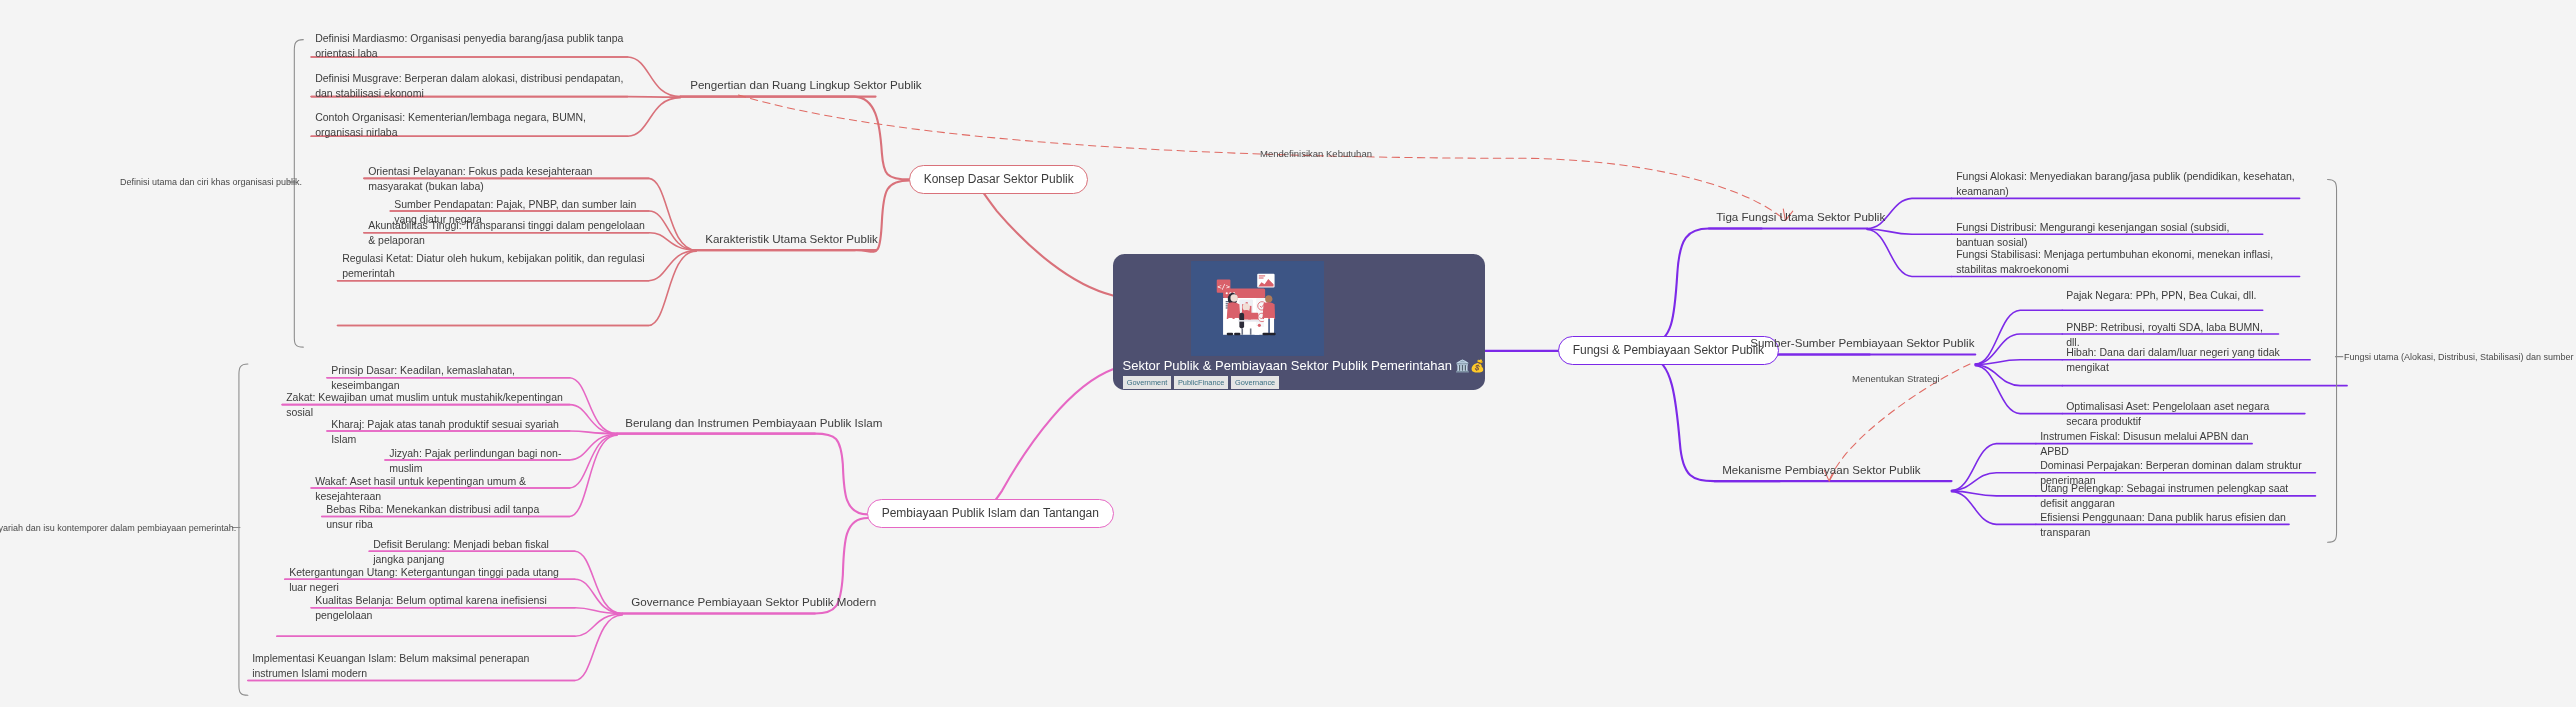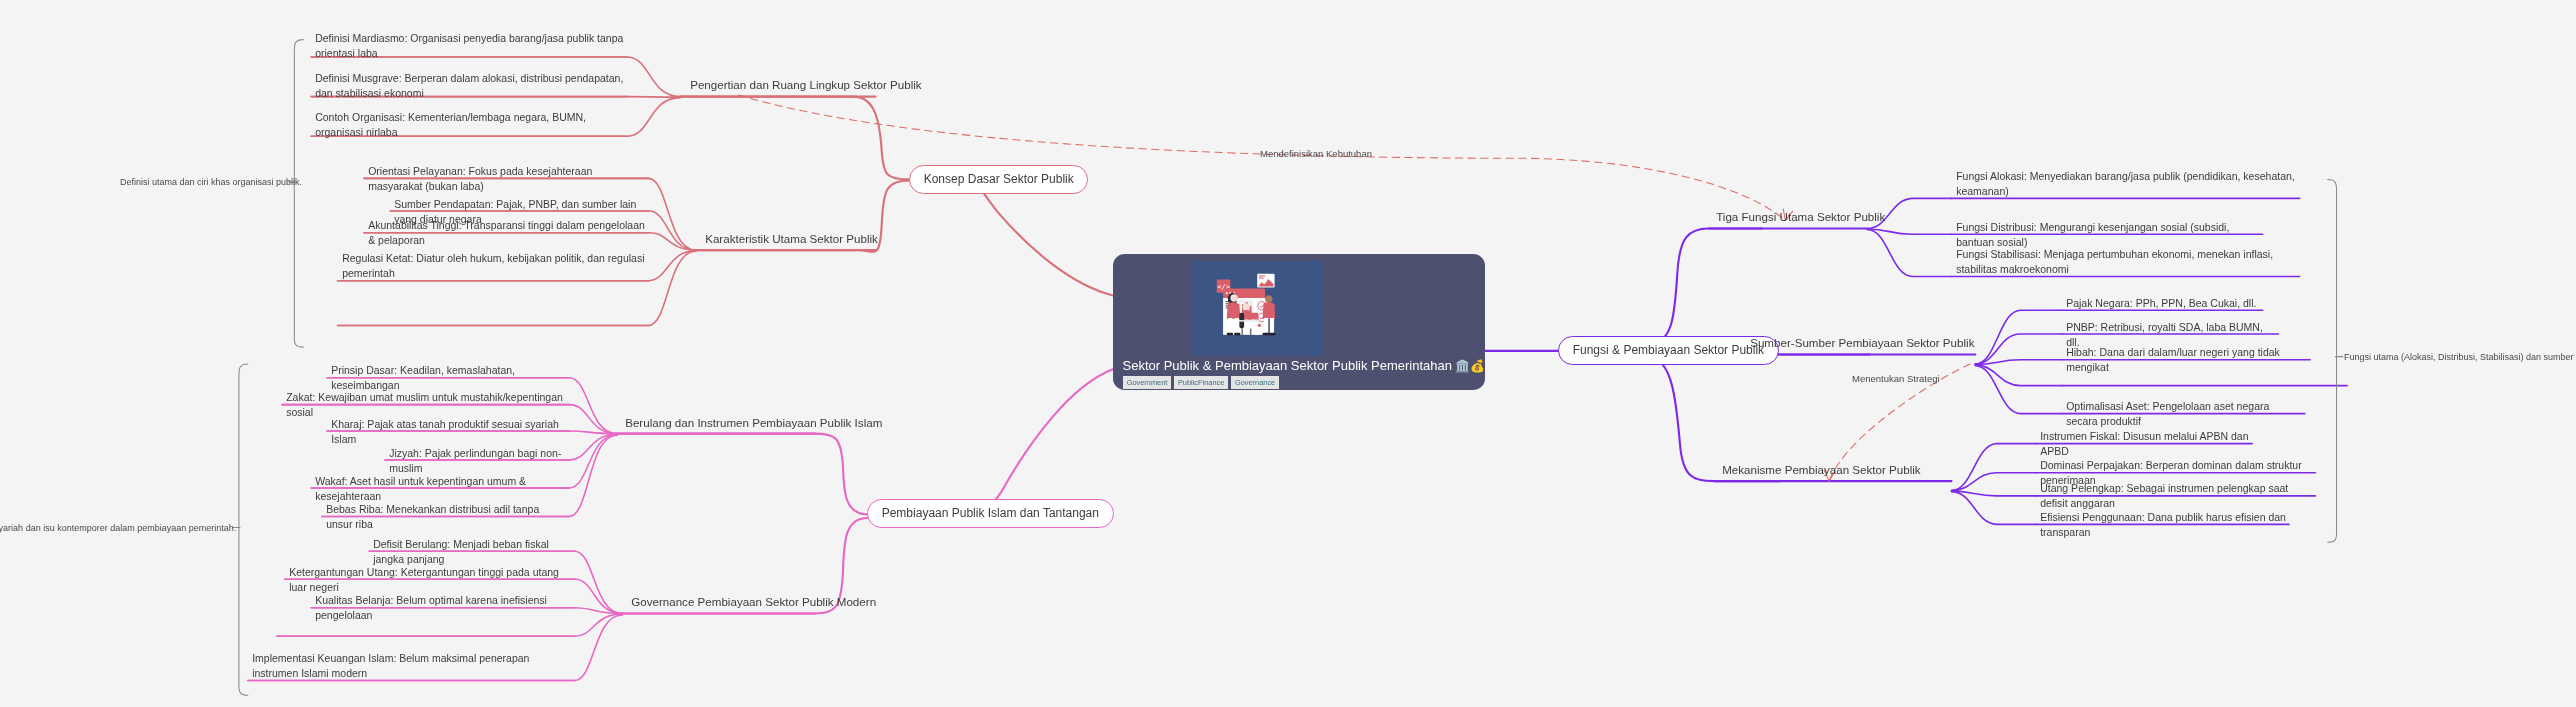--- a/index.html
+++ b/index.html
@@ -300,21 +300,21 @@
 
   <div class="node leaf l" style="left:365px; top:163px; width:285px;">Orientasi Pelayanan: Fokus pada kesejahteraan masyarakat (bukan laba)</div>
   <div class="node leaf l" style="left:391px; top:196px; width:259px;">Sumber Pendapatan: Pajak, PNBP, dan sumber lain yang diatur negara</div>
   <div class="node leaf l" style="left:365px; top:217px; width:286px;">Akuntabilitas Tinggi: Transparansi tinggi dalam pengelolaan &amp; pelaporan</div>
   <div class="node leaf l" style="left:339px; top:250px; width:312px;">Regulasi Ketat: Diatur oleh hukum, kebijakan politik, dan regulasi pemerintah</div>
 
   <div class="node leaf l" style="left:1953px; top:168px; width:348px;">Fungsi Alokasi: Menyediakan barang/jasa publik (pendidikan, kesehatan, keamanan)</div>
   <div class="node leaf l" style="left:1953px; top:219px; width:311px;">Fungsi Distribusi: Mengurangi kesenjangan sosial (subsidi, bantuan sosial)</div>
   <div class="node leaf l" style="left:1953px; top:246px; width:348px;">Fungsi Stabilisasi: Menjaga pertumbuhan ekonomi, menekan inflasi, stabilitas makroekonomi</div>
 
-  <div class="node leaf l" style="left:2063px; top:295px; width:200px;">Pajak Negara: PPh, PPN, Bea Cukai, dll.</div>
+  <div class="node leaf l" style="left:2063px; top:287px; width:200px;">Pajak Negara: PPh, PPN, Bea Cukai, dll.</div>
   <div class="node leaf l" style="left:2063px; top:319px; width:216px;">PNBP: Retribusi, royalti SDA, laba BUMN, dll.</div>
   <div class="node leaf l" style="left:2063px; top:344px; width:248px;">Hibah: Dana dari dalam/luar negeri yang tidak mengikat</div>
   <div class="node leaf l" style="left:2063px; top:398px; width:243px;">Optimalisasi Aset: Pengelolaan aset negara secara produktif</div>
 
   <div class="node leaf l" style="left:2037px; top:428px; width:216px;">Instrumen Fiskal: Disusun melalui APBN dan APBD</div>
   <div class="node leaf l" style="left:2037px; top:457px; width:280px;">Dominasi Perpajakan: Berperan dominan dalam struktur penerimaan</div>
   <div class="node leaf l" style="left:2037px; top:480px; width:280px;">Utang Pelengkap: Sebagai instrumen pelengkap saat defisit anggaran</div>
   <div class="node leaf l" style="left:2037px; top:509px; width:253px;">Efisiensi Penggunaan: Dana publik harus efisien dan transparan</div>
 
   <div class="node leaf l" style="left:328px; top:362px; width:242px;">Prinsip Dasar: Keadilan, kemaslahatan, keseimbangan</div>

